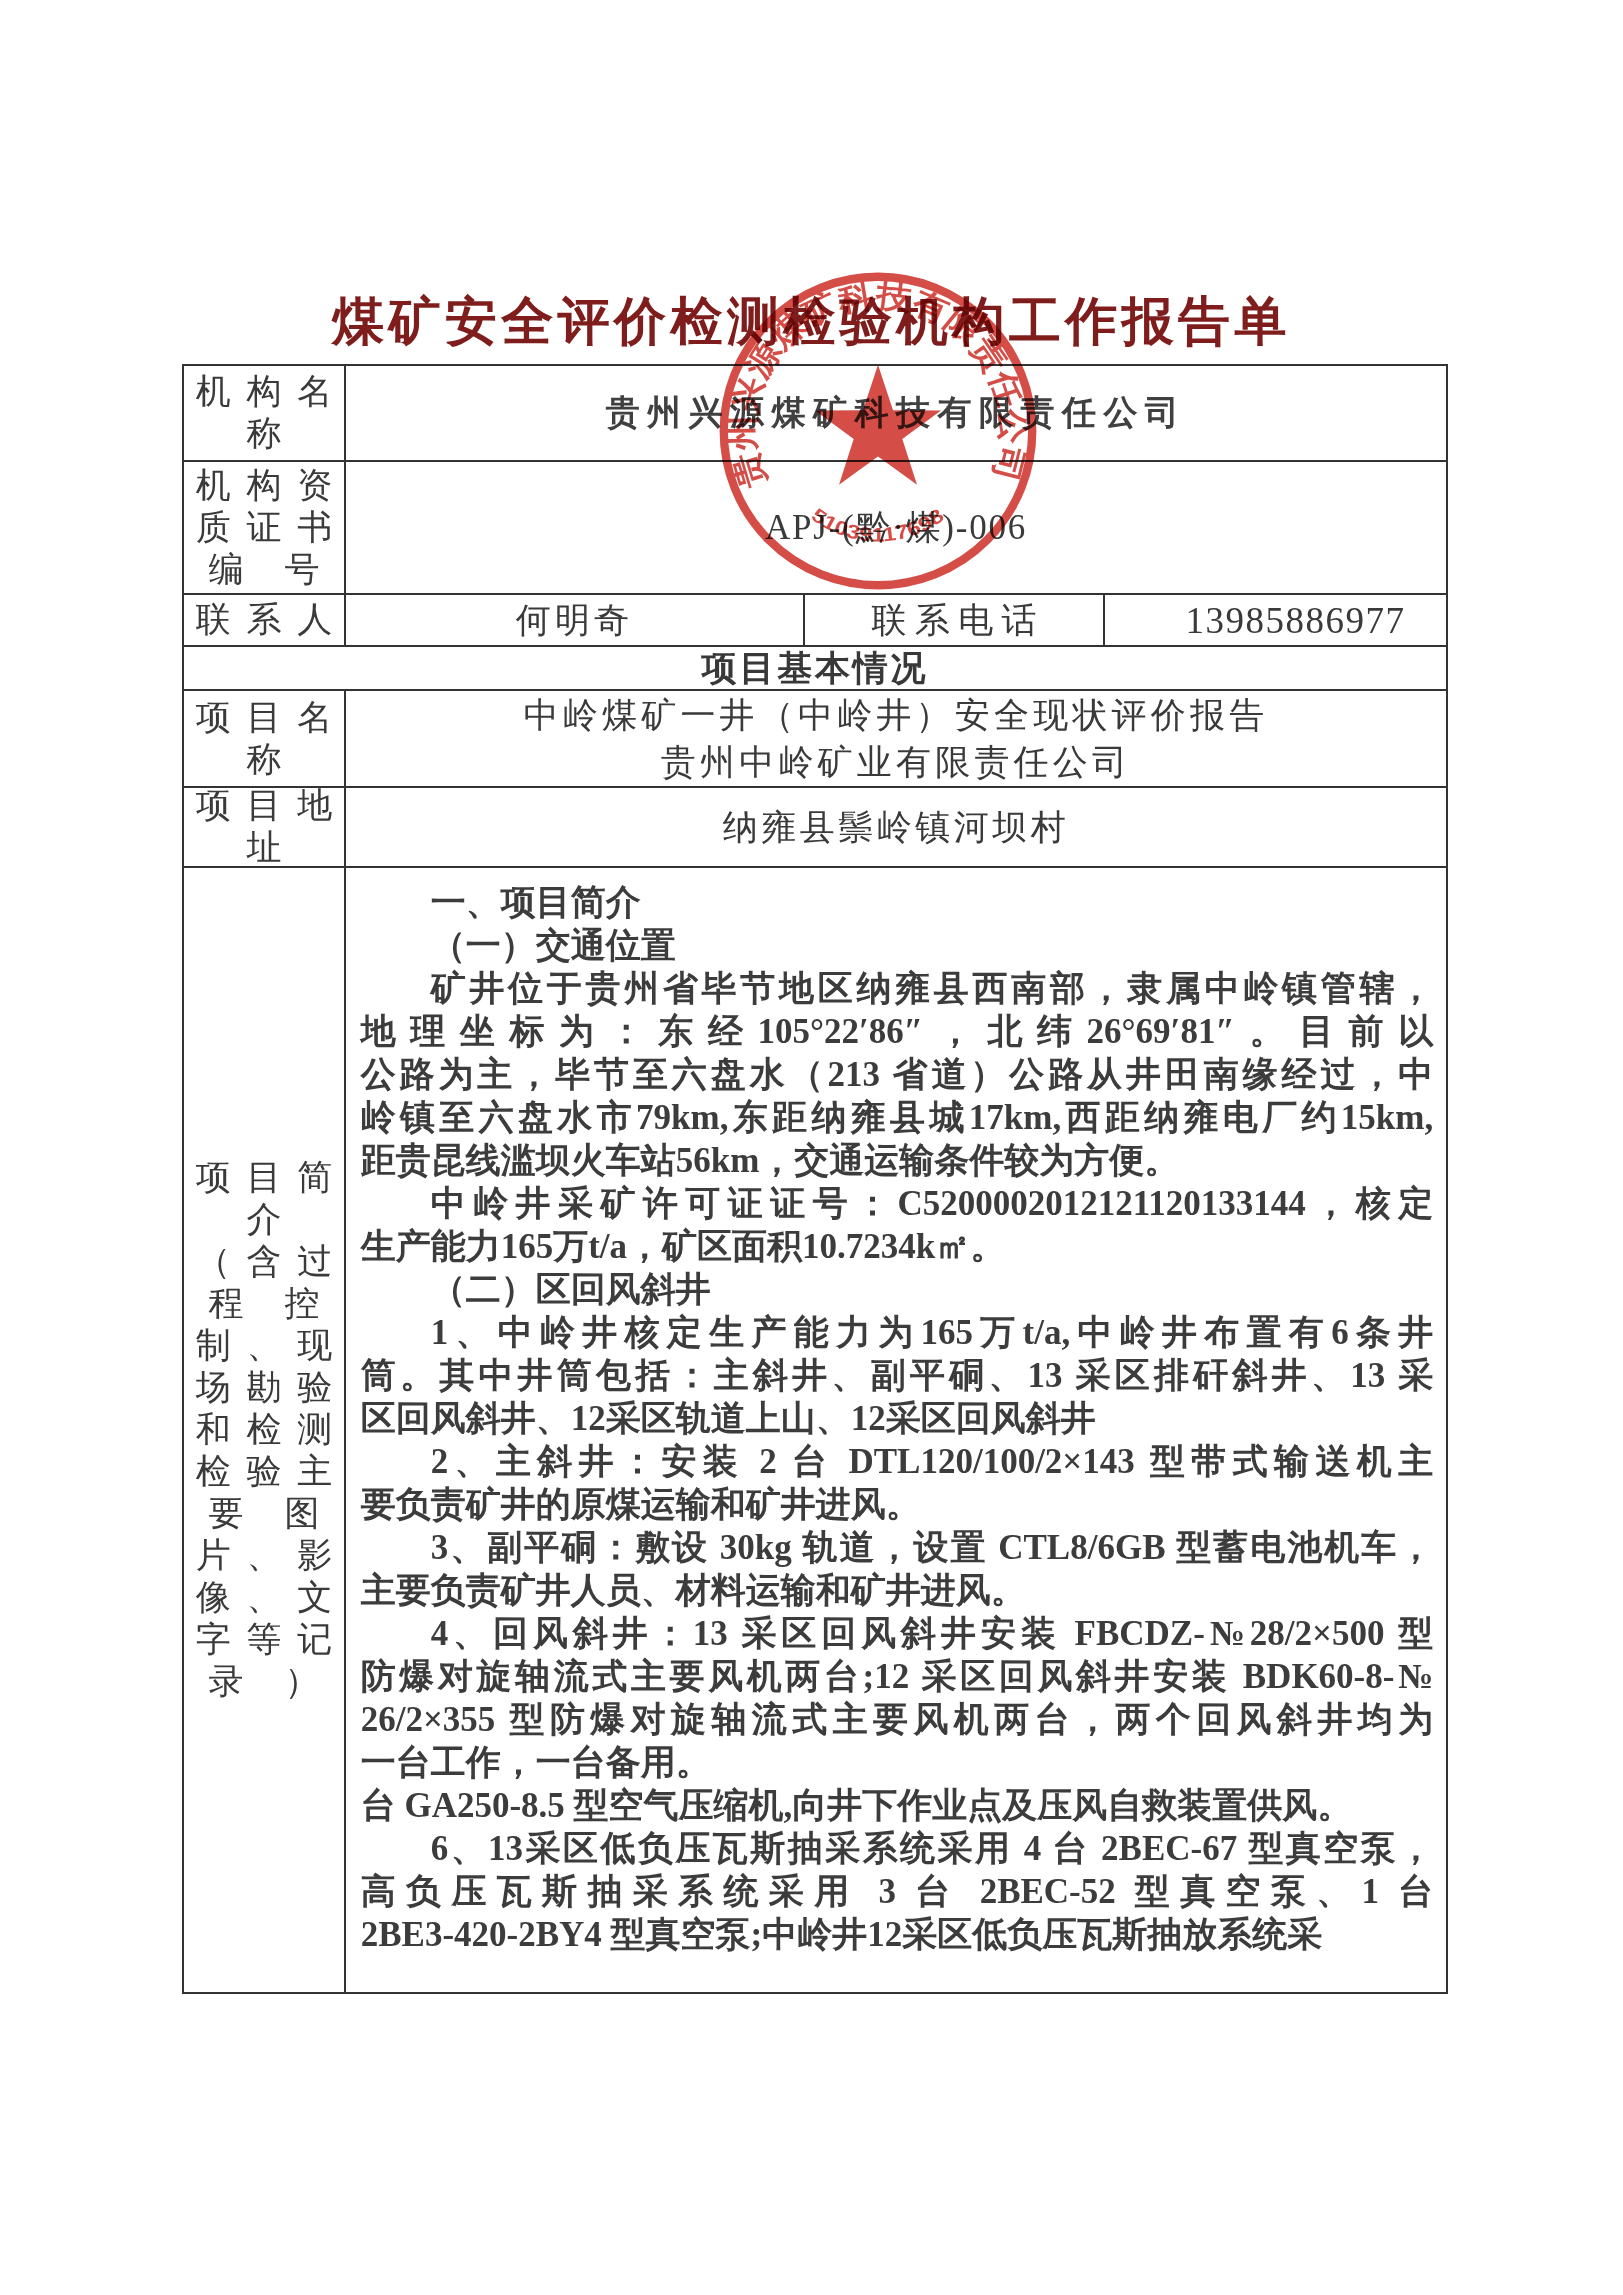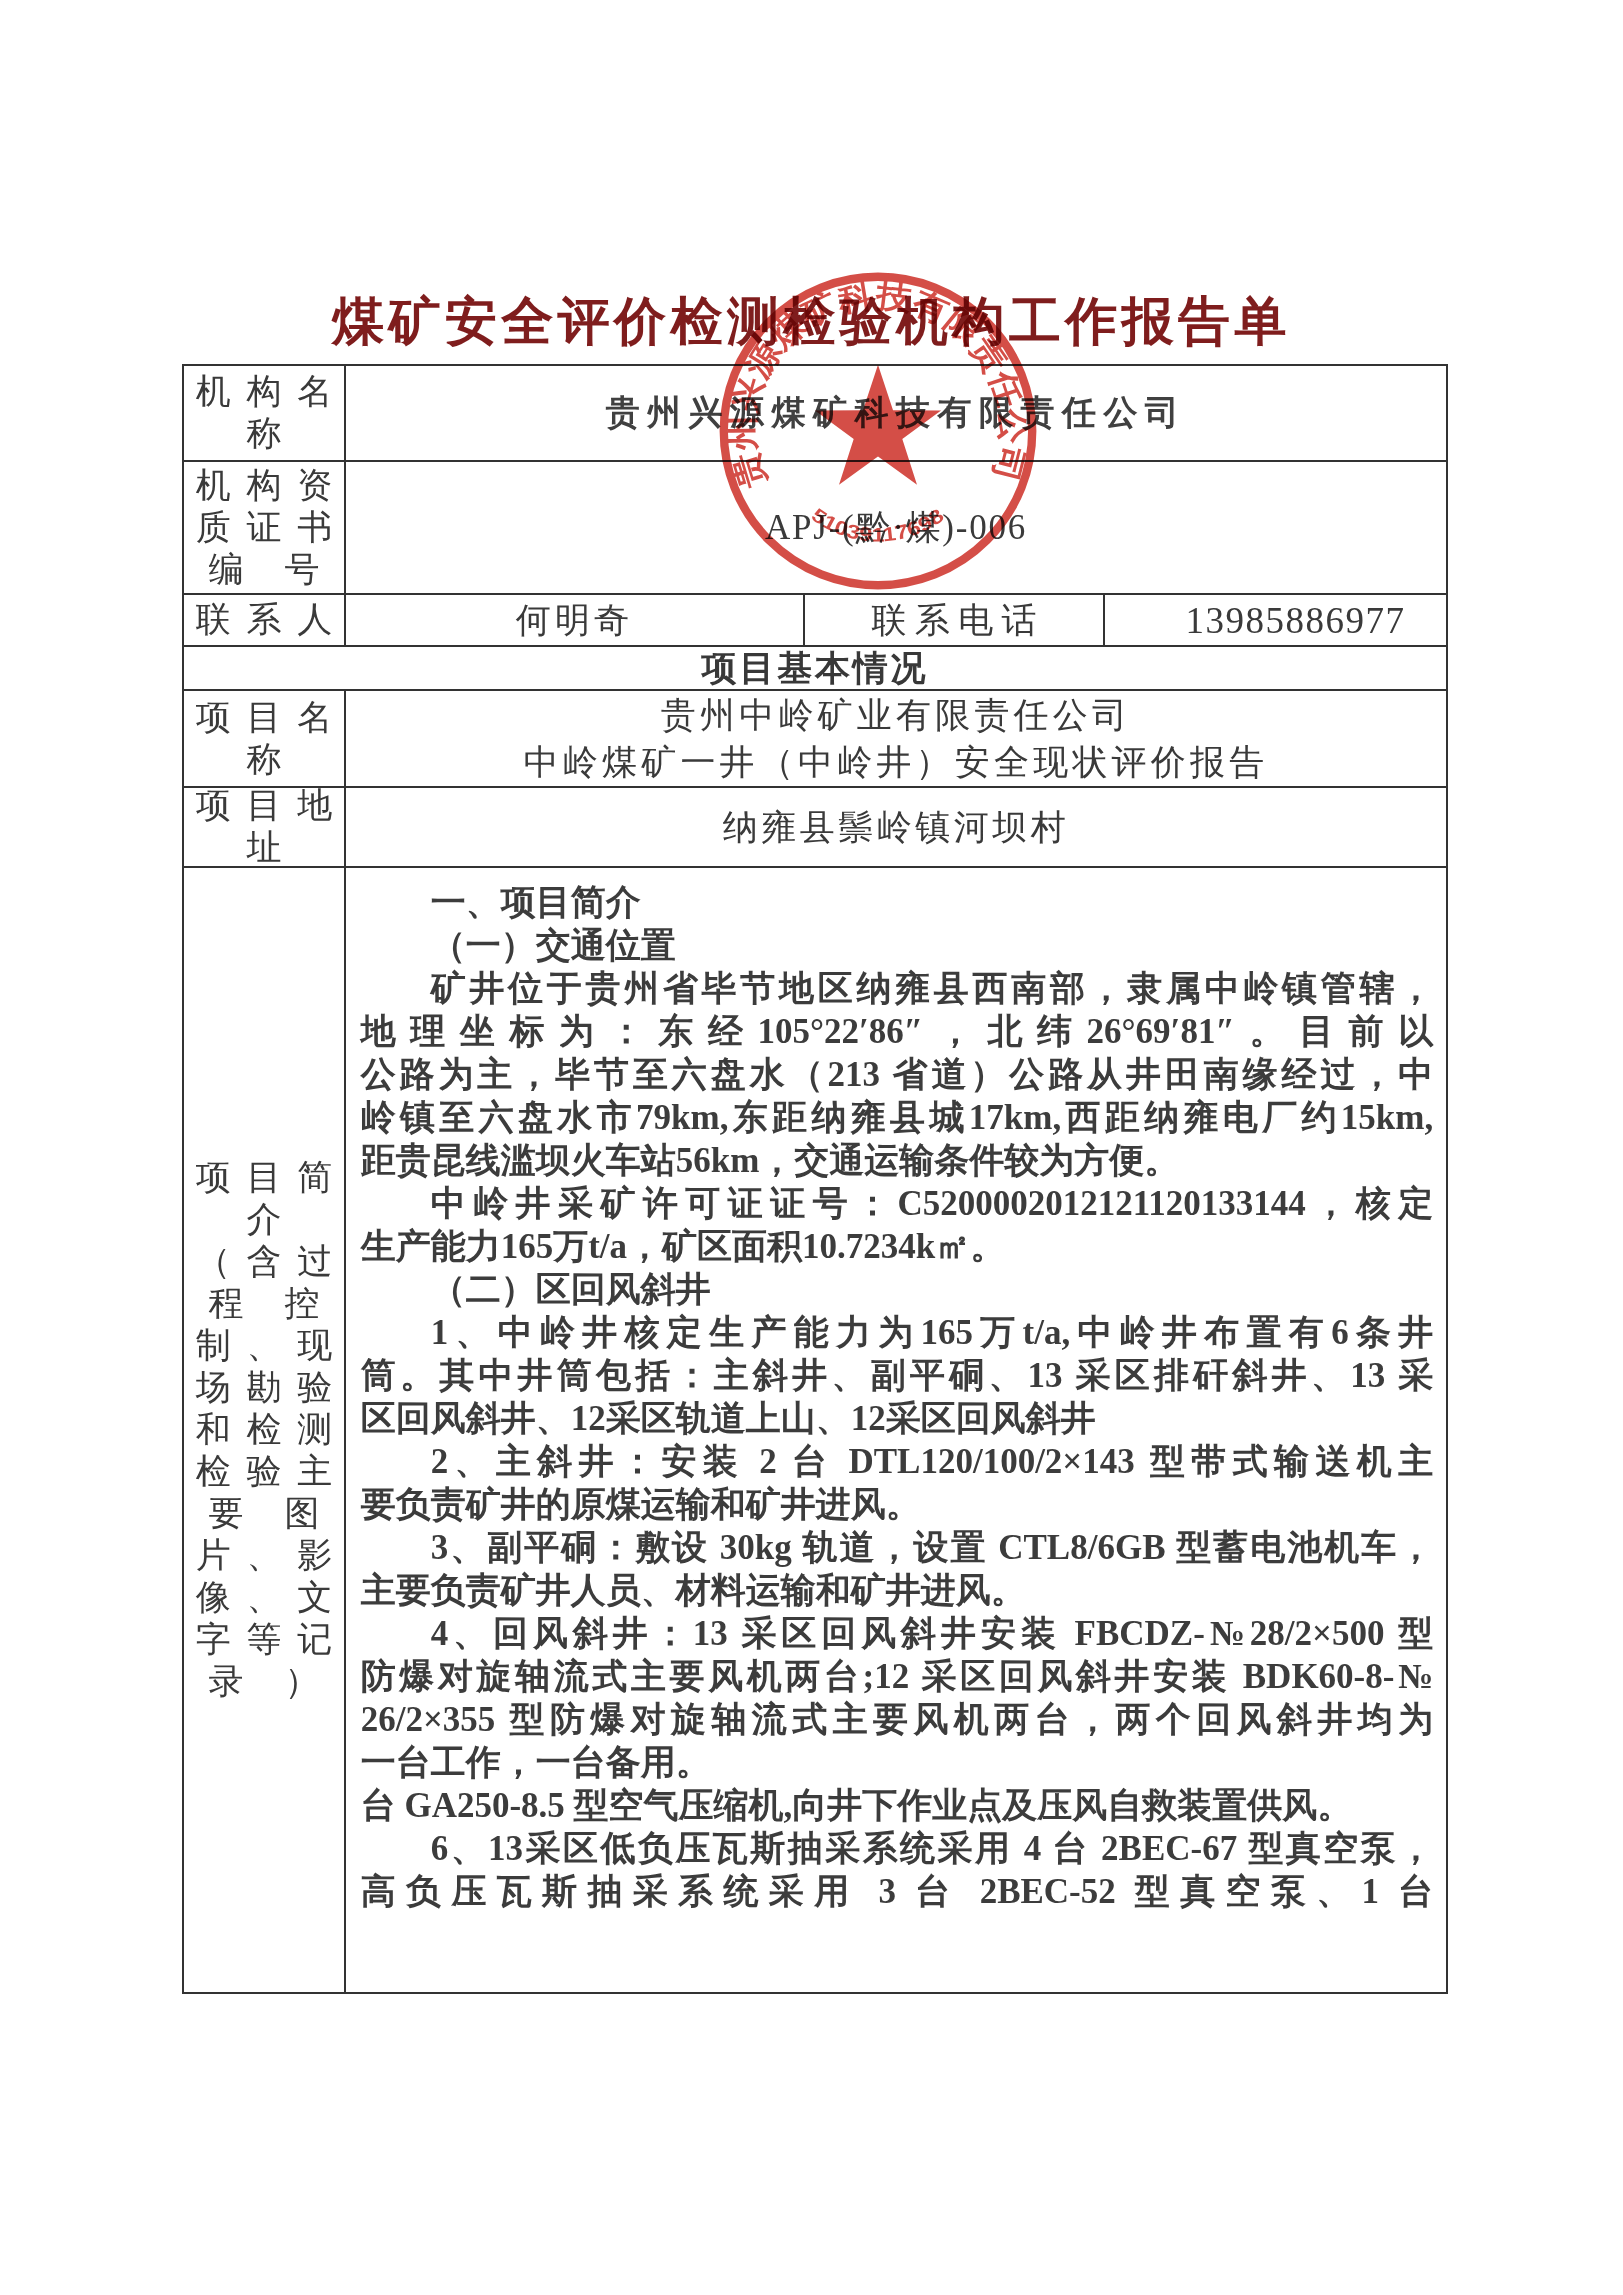--- a/index.html
+++ b/index.html
@@ -127,22 +127,22 @@
           <div class="vline">
             <span>项</span>
             <span>目</span>
             <span>名</span>
           </div>
           <div class="vline">
             <span>称</span>
           </div>
         </div>
       <div class="cell grow value-center">
+          <div class="value-line">中岭煤矿一井（中岭井）安全现状评价报告</div>
           <div class="value-line">贵州中岭矿业有限责任公司</div>
-          <div class="value-line">中岭煤矿一井（中岭井）安全现状评价报告</div>
         </div>
     </div>
 
     <div class="trow h-r6">
       <div class="cell cell-r label-col">
           <div class="vline">
             <span>项</span>
             <span>目</span>
             <span>地</span>
           </div>
@@ -236,20 +236,21 @@
           <div class="bline plast">要负责矿井的原煤运输和矿井进风。</div>
           <div class="bline first">3、副平硐：敷设 30kg 轨道，设置 CTL8/6GB 型蓄电池机车，</div>
           <div class="bline plast">主要负责矿井人员、材料运输和矿井进风。</div>
           <div class="bline first">4、回风斜井：13 采区回风斜井安装 FBCDZ-№28/2×500 型</div>
           <div class="bline">防爆对旋轴流式主要风机两台;12 采区回风斜井安装 BDK60-8-№</div>
           <div class="bline">26/2×355 型防爆对旋轴流式主要风机两台，两个回风斜井均为</div>
           <div class="bline plast">一台工作，一台备用。</div>
           <div class="bline plast">台 GA250-8.5 型空气压缩机,向井下作业点及压风自救装置供风。</div>
           <div class="bline first">6、13采区低负压瓦斯抽采系统采用 4 台 2BEC-67 型真空泵，</div>
           <div class="bline">高负压瓦斯抽采系统采用 3 台 2BEC-52 型真空泵、1 台</div>
+          <div class="bline plast">2BE3-420-2BY4 型真空泵;中岭井12采区低负压瓦斯抽放系统采</div>
         </div>
     </div>
 
   </div>
 
   <div class="stamp">
     <svg viewBox="0 0 680 680">
       <defs>
         <path id="arcTop" d="M 121.8 466 A 252 252 0 1 1 558.2 466" fill="none"></path>
         <path id="arcBottom" d="M 195.4 512.4 A 225 225 0 0 0 484.6 512.4" fill="none"></path>

